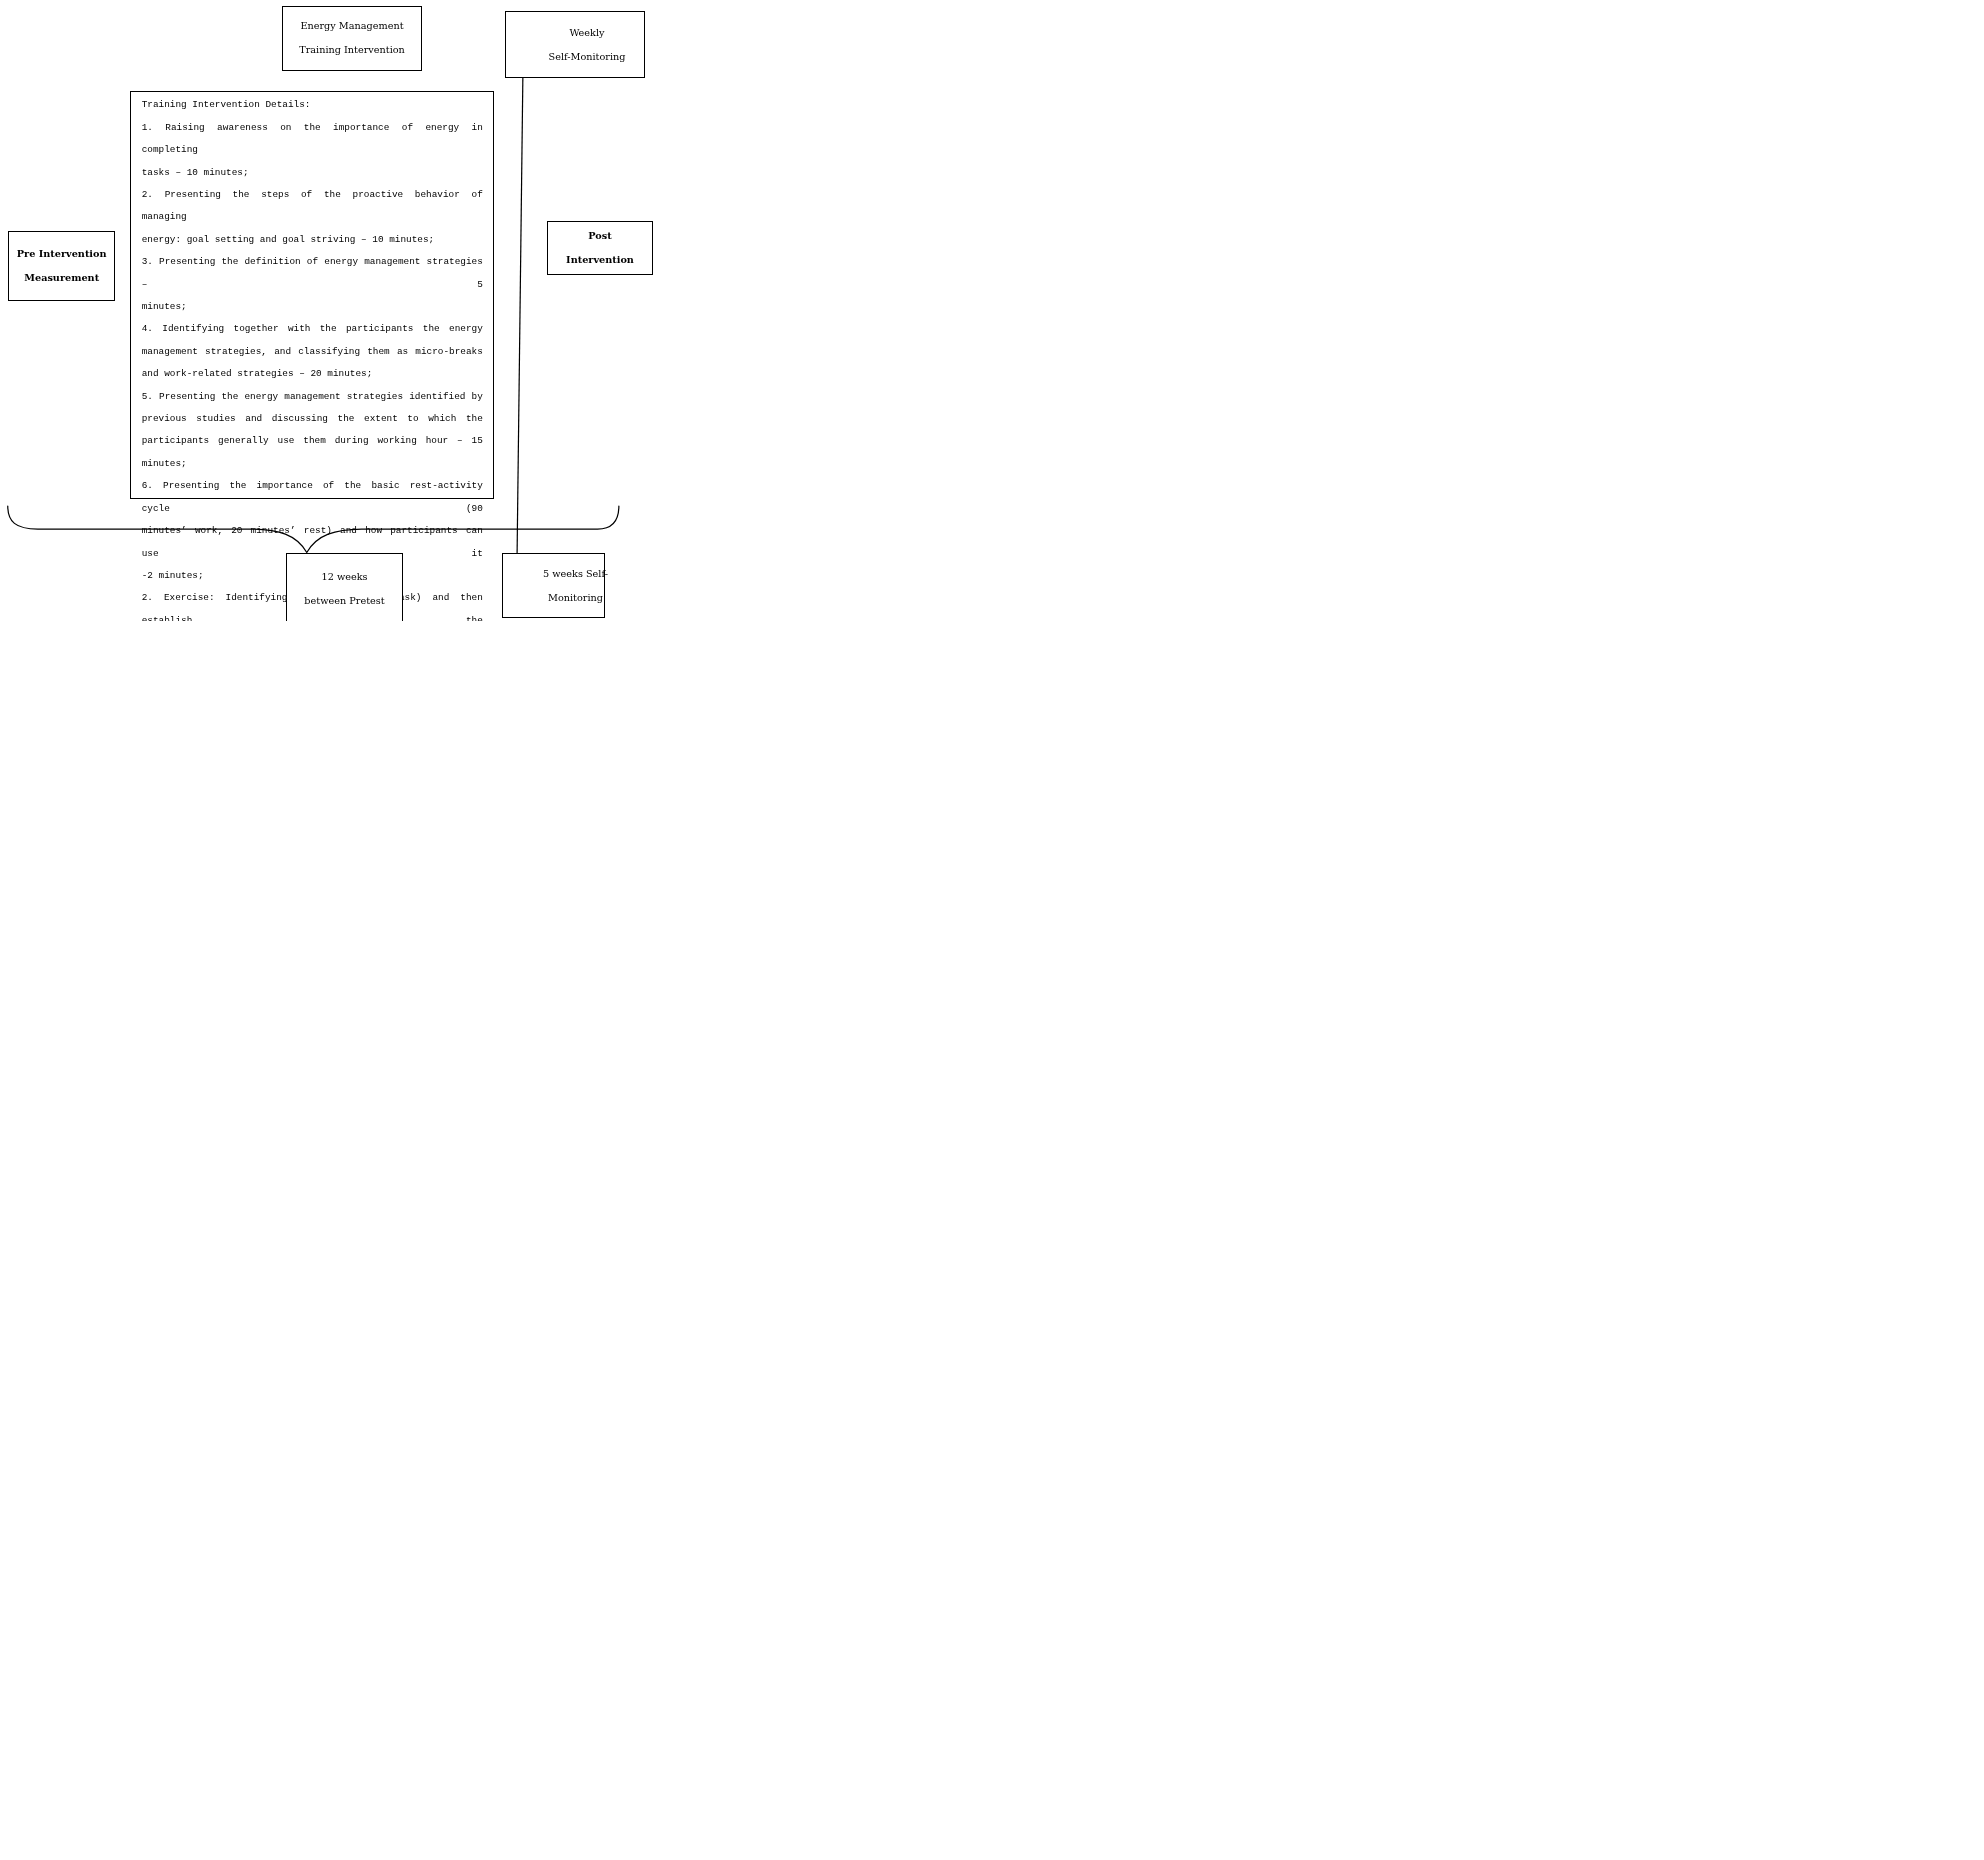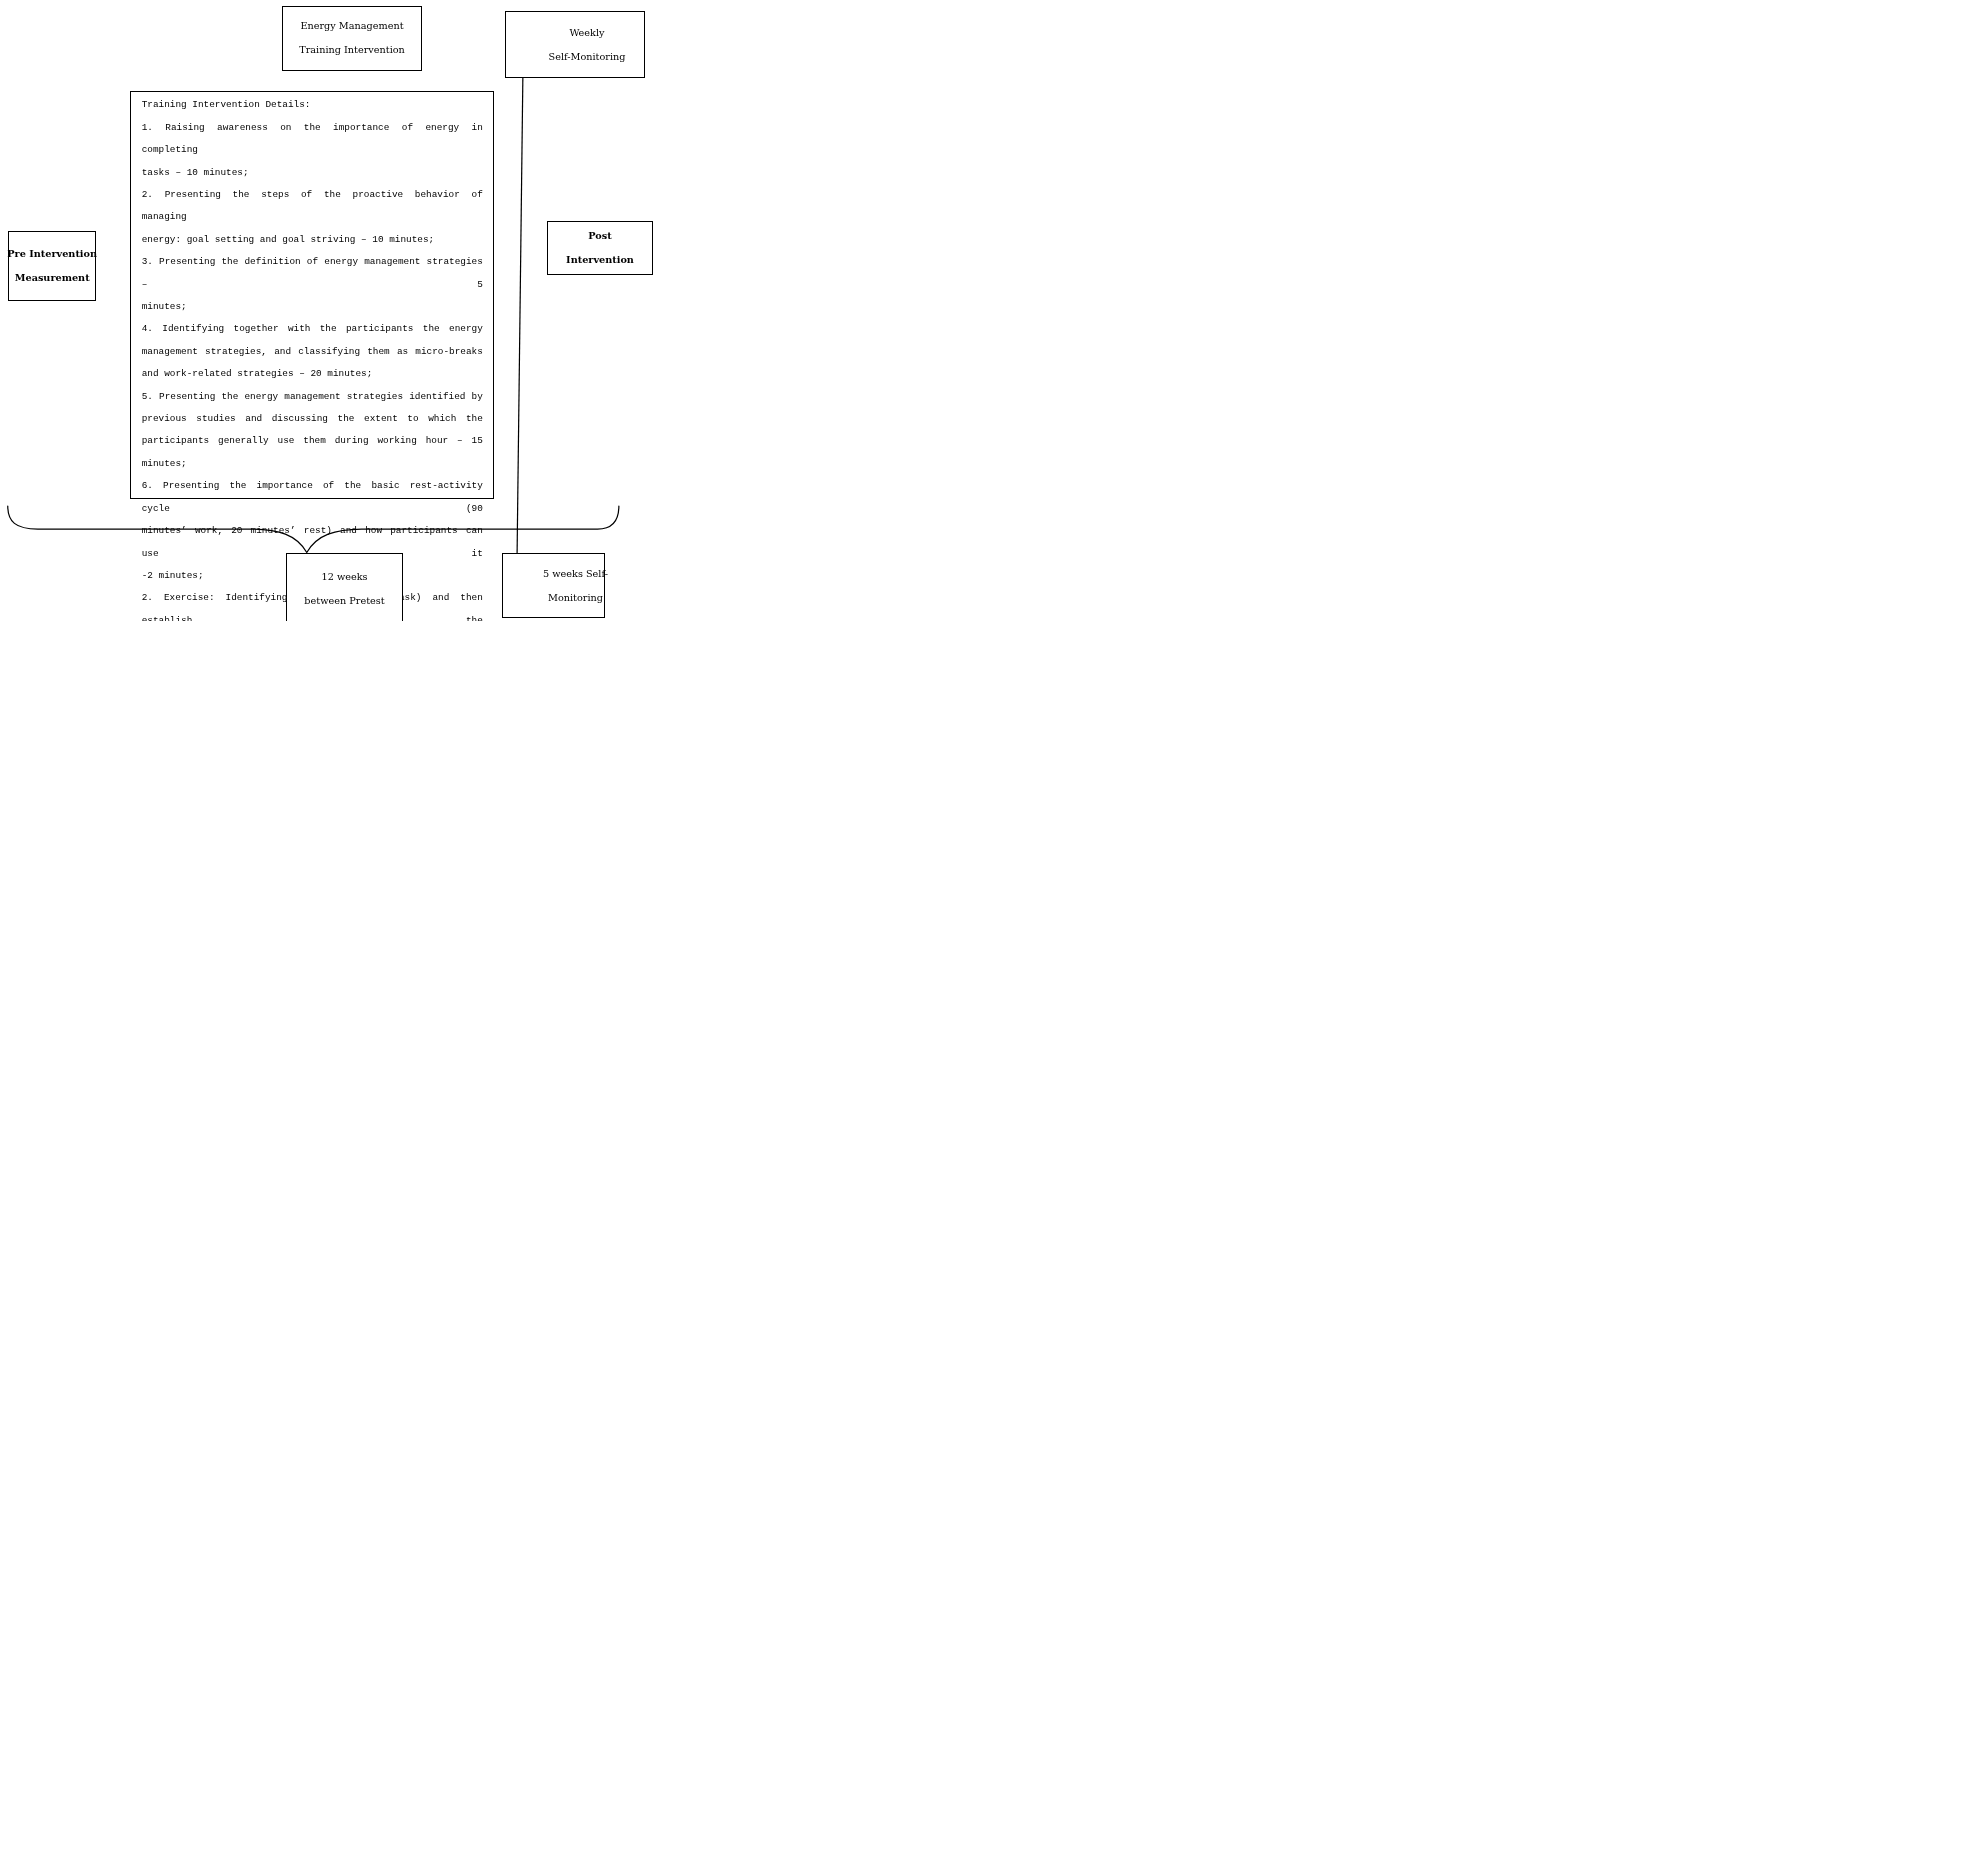--- a/index.html
+++ b/index.html
@@ -13,21 +13,21 @@
   .box {
     position:absolute; box-sizing:border-box; background:#ffffff;
     display:flex; flex-direction:column; justify-content:center; align-items:center;
   }
   .row-box  { border:solid #000000; border-width:1.7px 0.7px;margin-left:37px; }   
   .side-box { border:1px solid #000000;font-weight:bold; }
   .blabel { font-size:9.7px; line-height:24px; text-align:center; white-space:nowrap; }
 
   #box-energy  { left:245px;  top:5.8px;   width:140px; height:65px; }
   #box-weekly  { left:468px;  top:11px;   width:140px; height:67px;padding-left:24px; }
-  #box-pre     { left:8.2px;   top:231px;  width:88px; height:70px; }
+  #box-pre     { left:8.2px;   top:231px;  width:107px; height:70px; }
   #box-post    { left:547px; top:221px;  width:106px; height:54px; }
   #box-12w     { left:249px;  top:553px; width:117px; height:71px; }
   #box-5w      { left:465px;  top:553px; width:103px; height:65px;padding-left:44px; }
 
   #box-details {
     left:130px; top:91px; width:364px; height:408px;
     border:1.2px solid #000000;
     display:block; justify-content:flex-start; align-items:stretch;
   }
   .dlines { padding:2.4px 10.2px 0 10.7px;font-family:Liberation Mono, monospace; }

